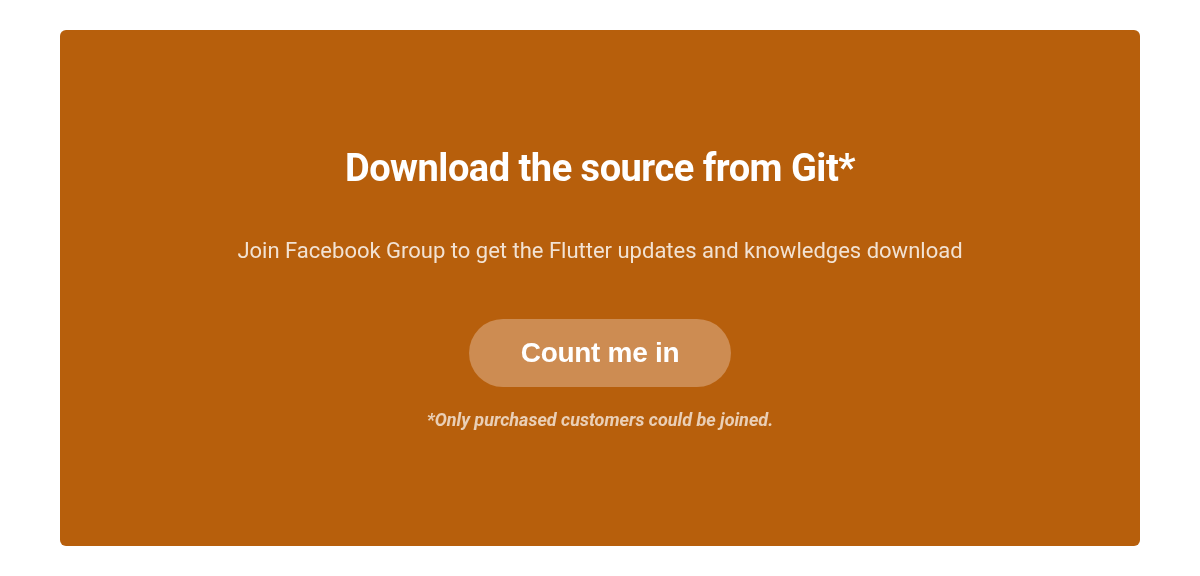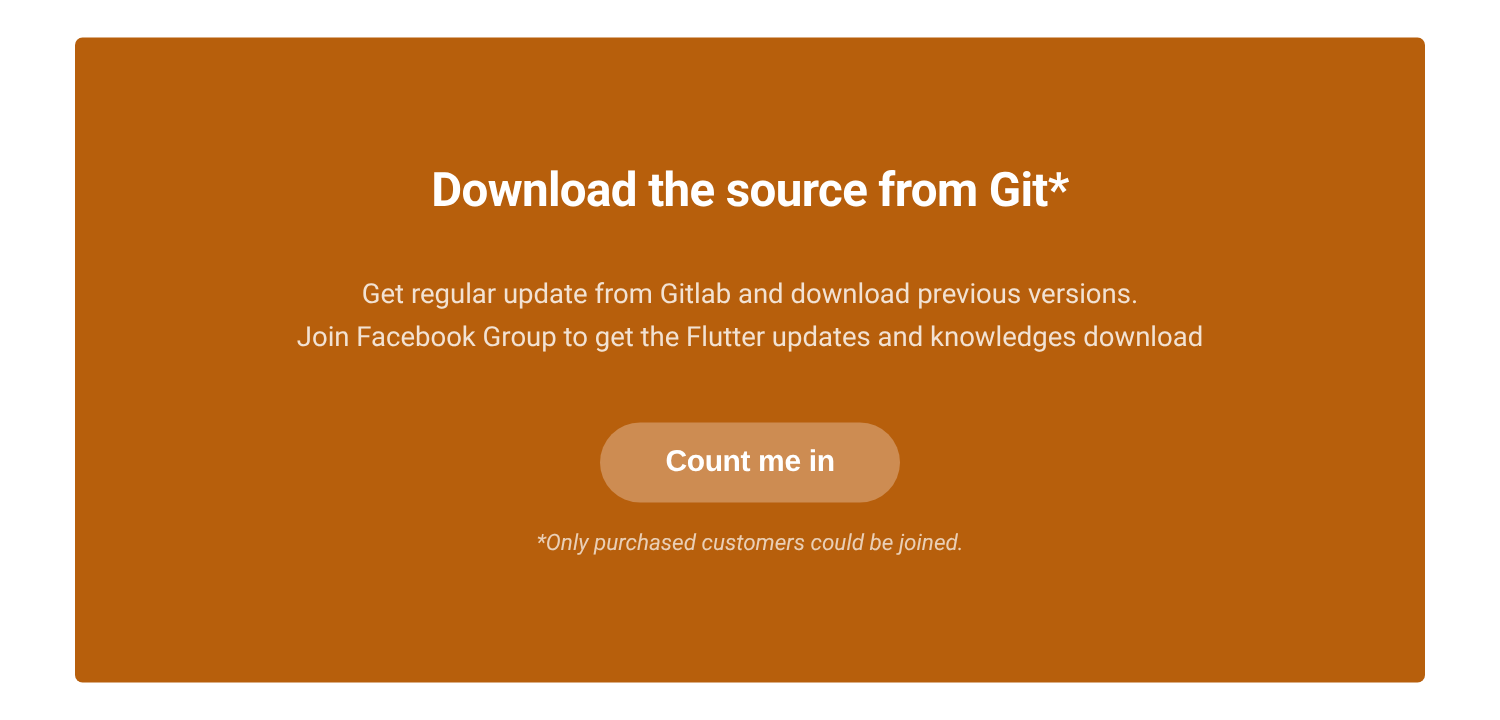--- a/index.html
+++ b/index.html
@@ -43,37 +43,36 @@
       line-height: 1.55;
       margin-bottom: 50px;
       font-weight: 400;
     }
     .cta-button {
       background: #cd8c52;
       color: #ffffff;
       border: none;
       border-radius: 999px;
       padding: 18px 52px;
-      font-size: 24px;
+      font-size: 28px;
       font-weight: 700;
       cursor: pointer;
       margin-bottom: 22px;
       letter-spacing: -0.3px;
     }
     .footnote {
       color: rgba(255, 255, 255, 0.7);
       font-size: 18px;
       font-style: italic;
-      font-weight: 400;
+      font-weight: 700;
     }
   </style>
 </head>
 <body>
 
 <div class="card">
   <h1 class="headline">Download the source from Git*</h1>
   <div class="description">
-    <div>Get regular update from Gitlab and download previous versions.</div>
     <div>Join Facebook Group to get the Flutter updates and knowledges download</div>
   </div>
   <button class="cta-button">Count me in</button>
   <div class="footnote">*Only purchased customers could be joined.</div>
 </div>
 
 </body></html>

